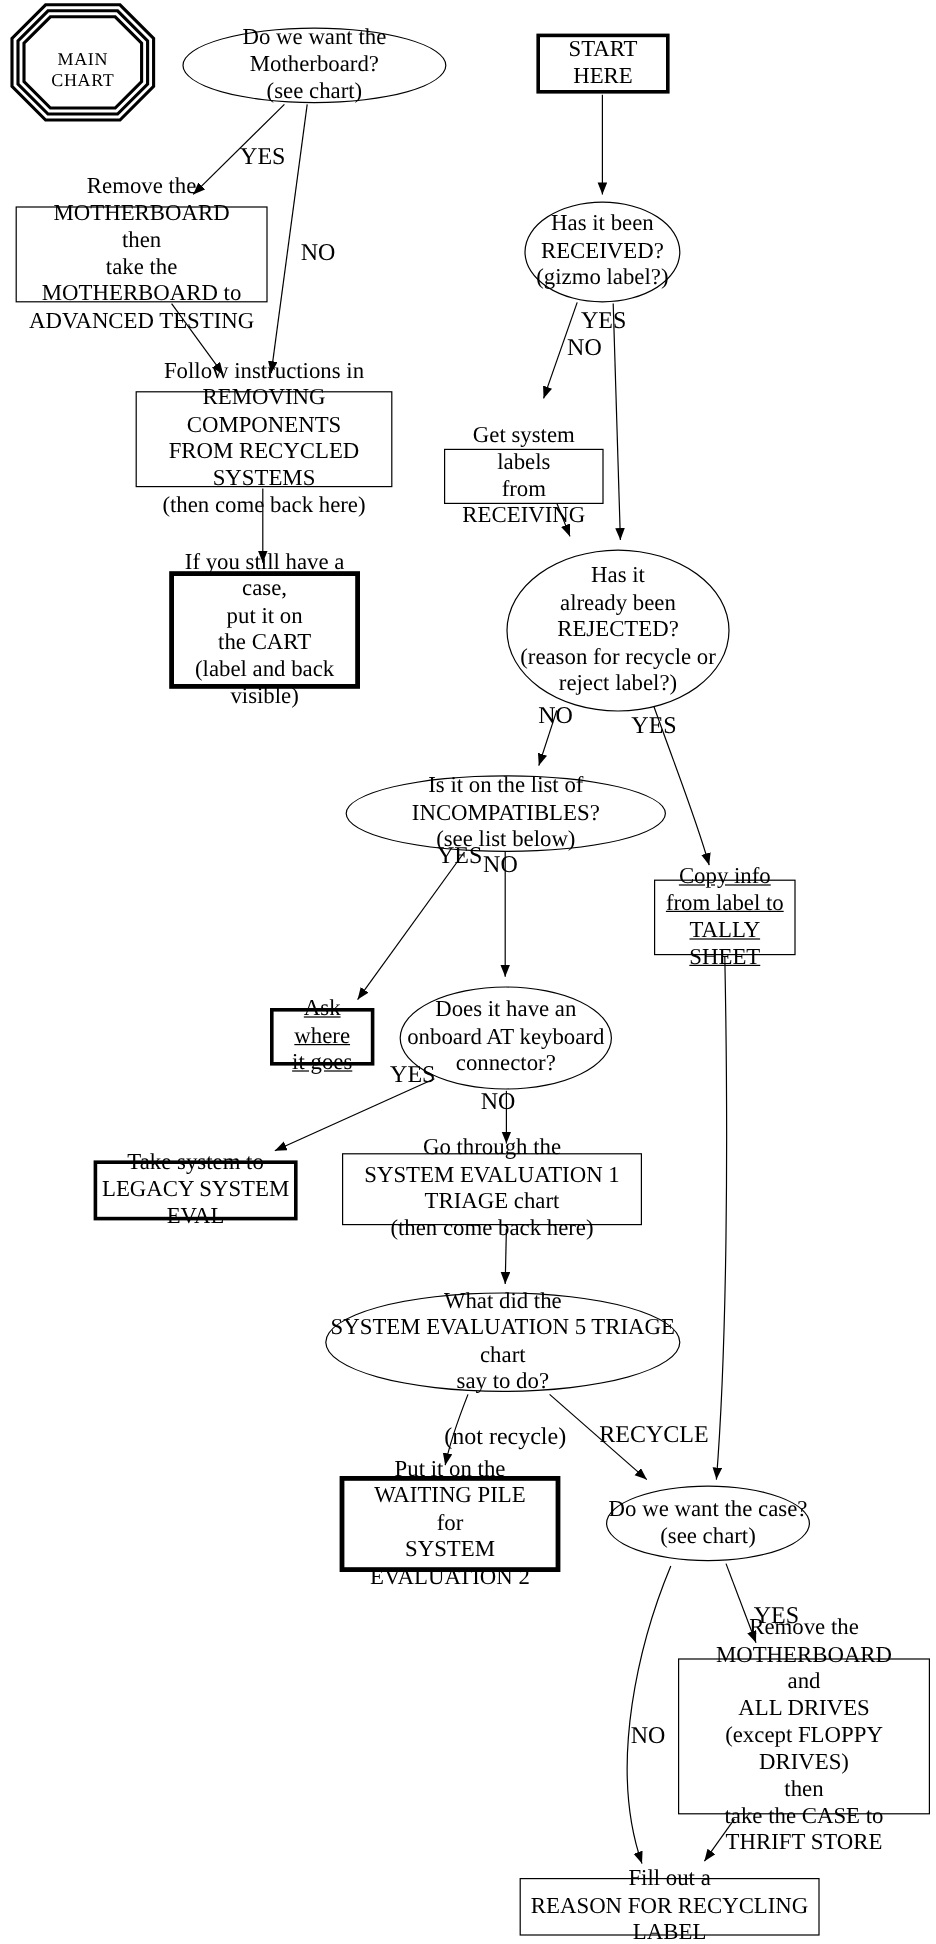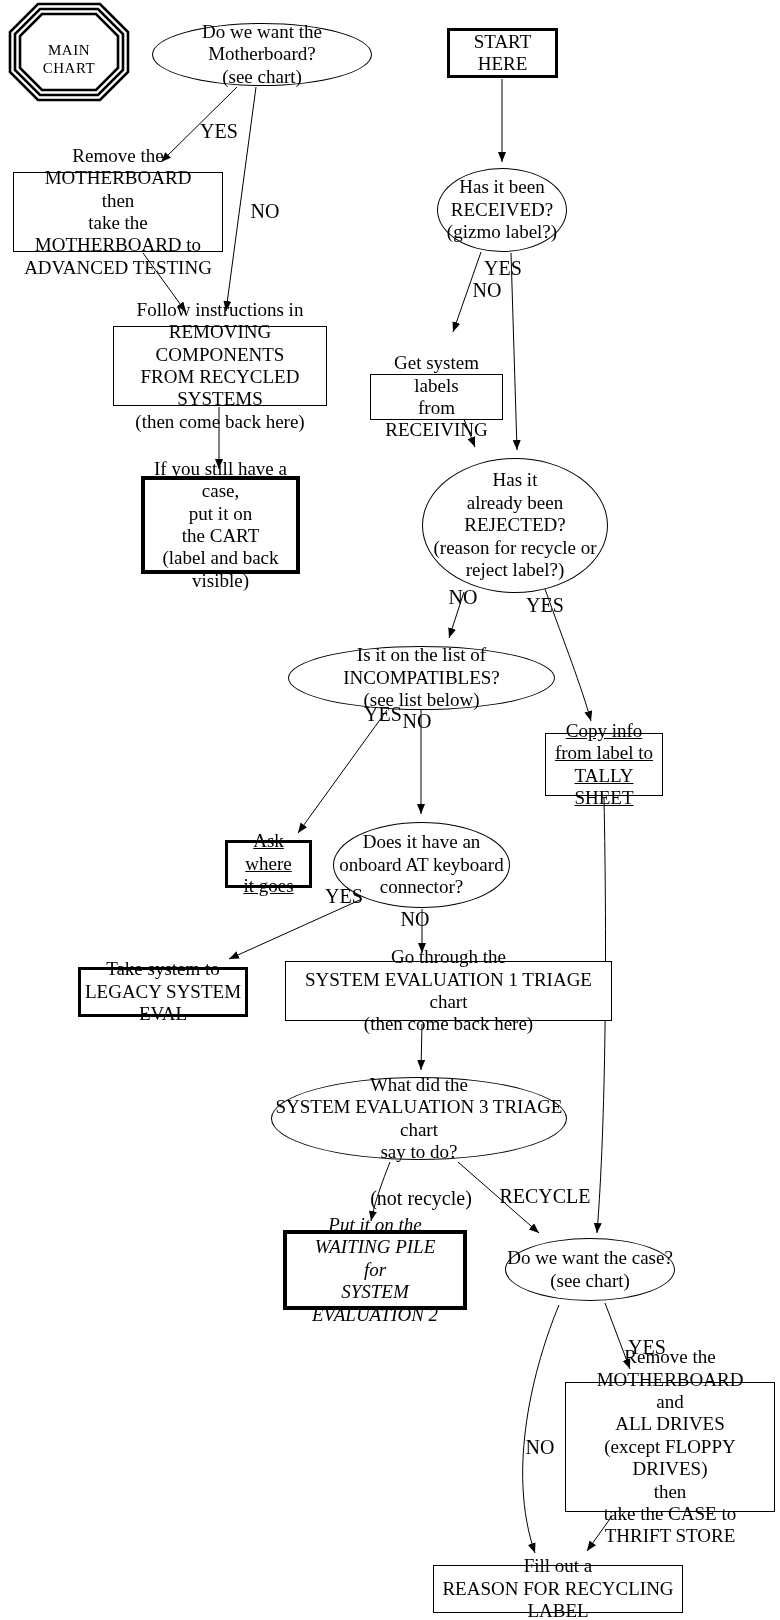--- a/index.html
+++ b/index.html
@@ -78,21 +78,21 @@
 already been
 REJECTED?
 (reason for recycle or
 reject label?)</div>
   <div class="node ellipse" style="left:288px;top:646px;width:267px;height:64px;">Is it on the list of INCOMPATIBLES?
 (see list below)</div>
   <div class="node ellipse" style="left:333px;top:822px;width:177px;height:86px;">Does it have an
 onboard AT keyboard
 connector?</div>
   <div class="node ellipse" style="left:271px;top:1077px;width:296px;height:83px;">What did the
-SYSTEM EVALUATION 3 TRIAGE chart
+SYSTEM EVALUATION 5 TRIAGE chart
 say to do?</div>
   <div class="node ellipse" style="left:505px;top:1238px;width:170px;height:63px;">Do we want the case?
 (see chart)</div>
 
   <div class="node rect b3" style="left:447px;top:28px;width:111px;height:50px;">START HERE</div>
   <div class="node rect" style="left:13px;top:172px;width:210px;height:80px;">Remove the MOTHERBOARD
 then
 take the MOTHERBOARD to
 ADVANCED TESTING</div>
   <div class="node rect" style="left:113px;top:326px;width:214px;height:80px;">Follow instructions in
@@ -106,24 +106,24 @@
 the CART
 (label and back
 visible)</div>
   <div class="node rect" style="left:545px;top:733px;width:118px;height:63px;text-decoration:underline;">Copy info
 from label to
 TALLY SHEET</div>
   <div class="node rect b3" style="left:225px;top:840px;width:87px;height:48px;text-decoration:underline;">Ask where
 it goes</div>
   <div class="node rect b3" style="left:78px;top:967px;width:170px;height:50px;">Take system to
 LEGACY SYSTEM EVAL</div>
-  <div class="node rect" style="left:285px;top:961px;width:327px;height:60px;">Go through the
+  <div class="node rect" style="left:285px;top:961px;width:250px;height:60px;">Go through the
 SYSTEM EVALUATION 1 TRIAGE chart
 (then come back here)</div>
-  <div class="node rect b4" style="left:283px;top:1230px;width:184px;height:80px;font-style:italic;">Put it on the
+  <div class="node rect b4" style="left:283px;top:1230px;width:184px;height:80px;">Put it on the
 WAITING PILE
 for
 SYSTEM EVALUATION 2</div>
   <div class="node rect" style="left:565px;top:1382px;width:210px;height:130px;">Remove the MOTHERBOARD
 and
 ALL DRIVES
 (except FLOPPY DRIVES)
 then
 take the CASE to
 THRIFT STORE</div>

